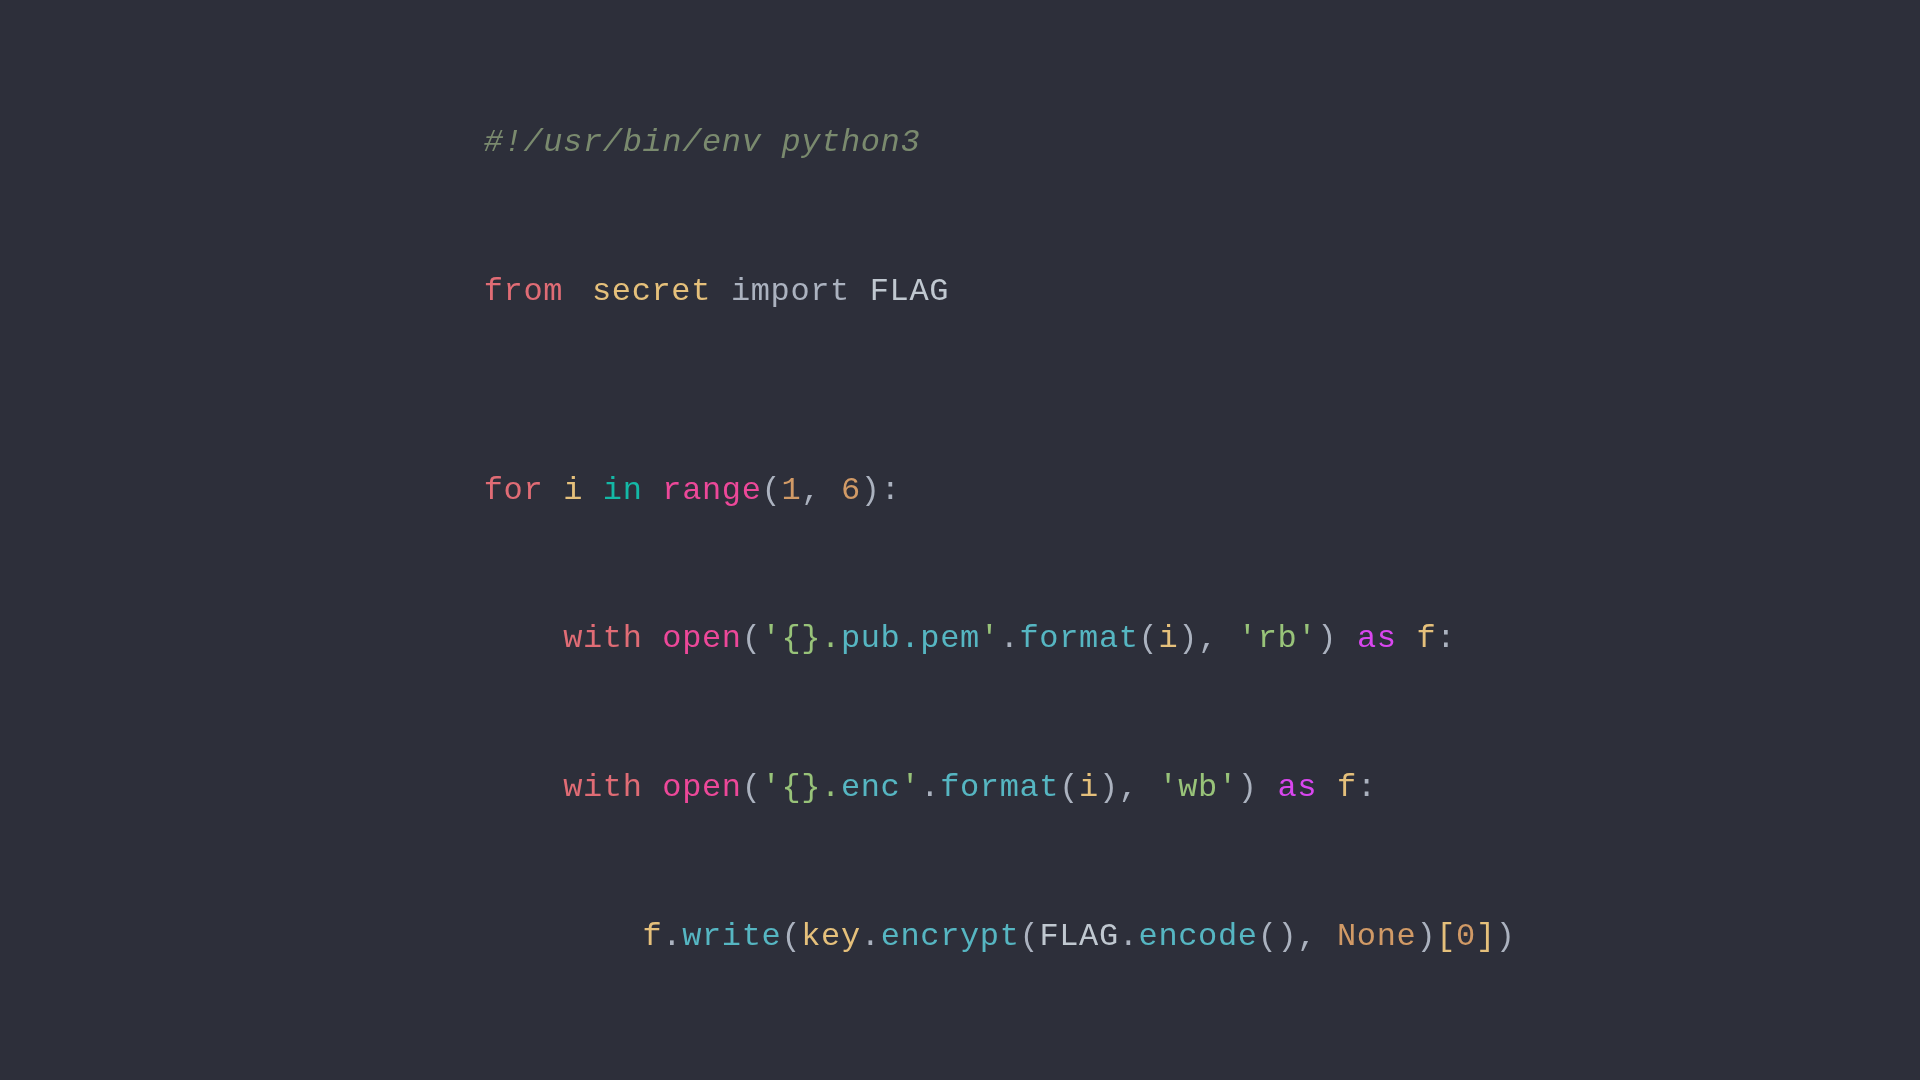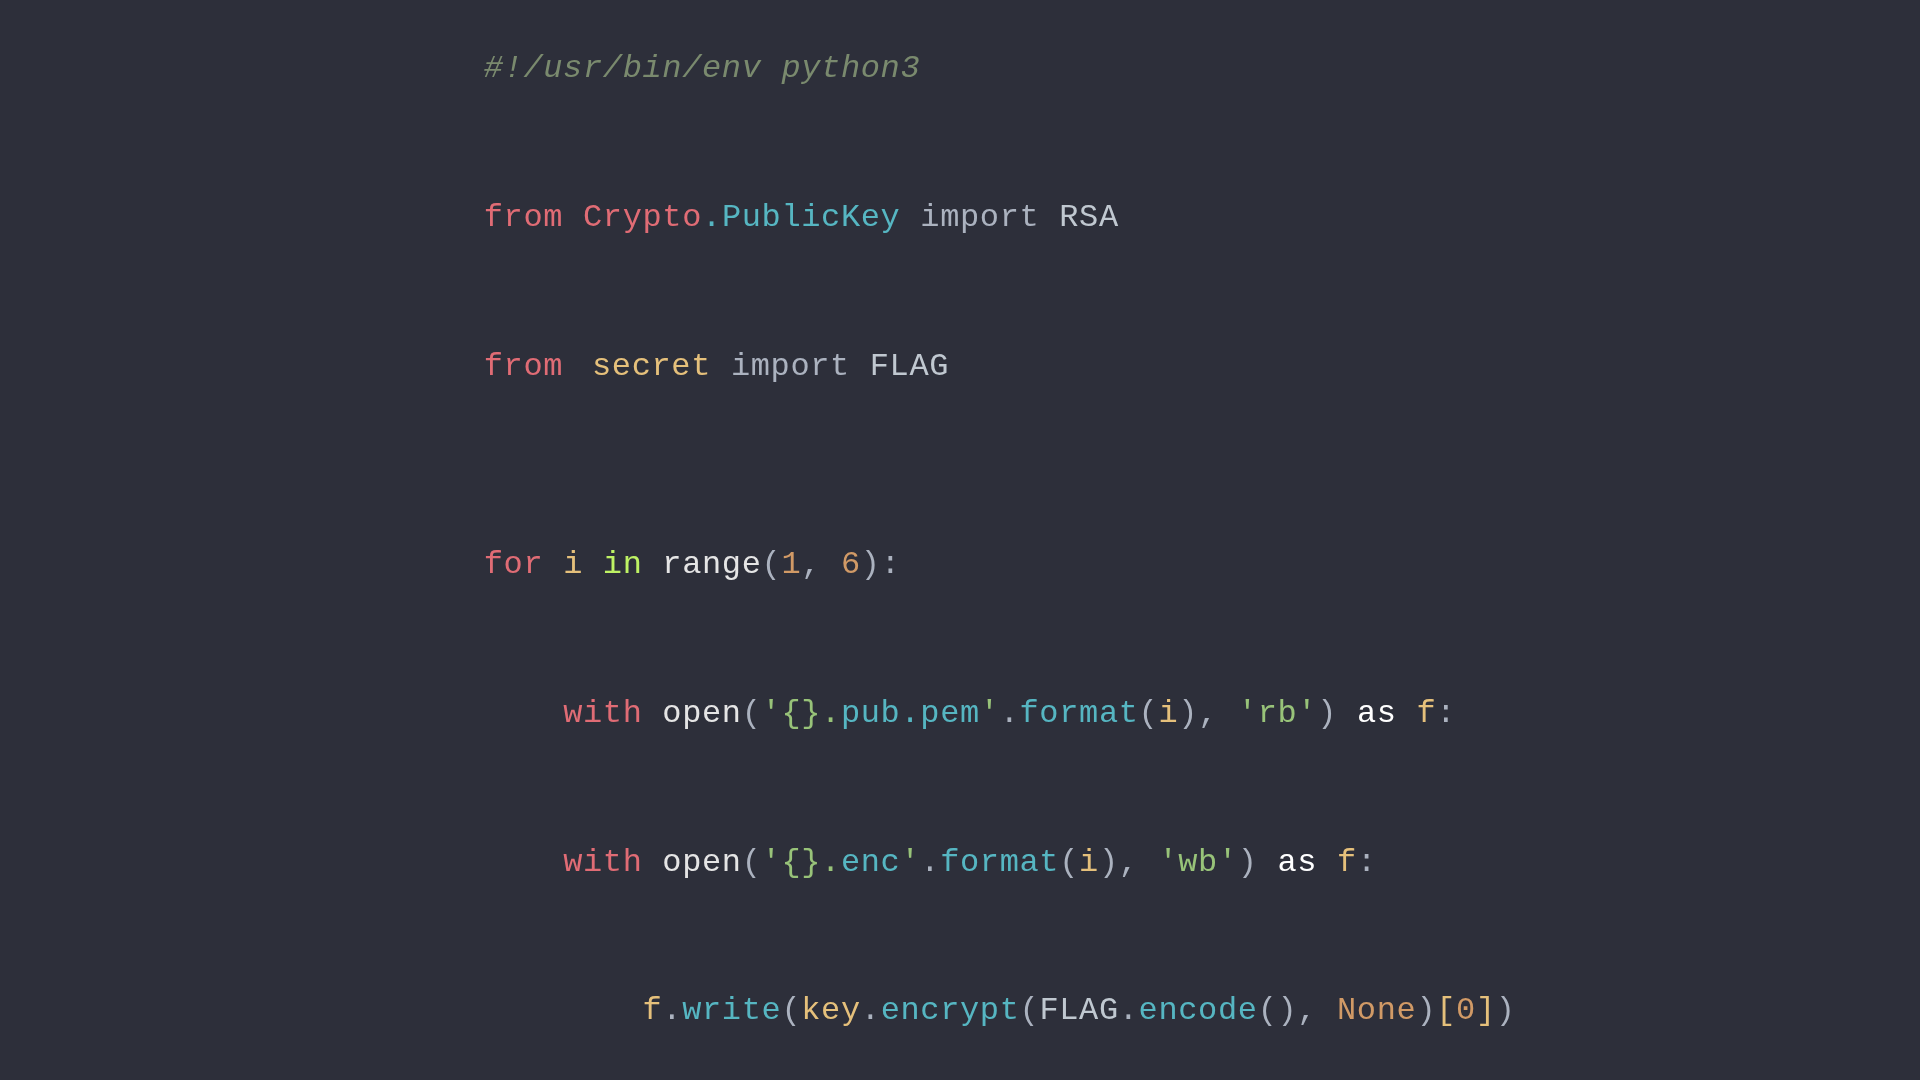--- a/index.html
+++ b/index.html
@@ -35,47 +35,44 @@
       display: block;
       height: 1.55em;
     }
 
     
     .comment    { color: #7a8a6e; font-style: italic; }
     .keyword    { color: #e06c75; } 
     .module     { color: #e5c07b; margin-left: 9px; } 
     .import-kw  { color: #abb2bf; } 
     .classname  { color: #c0c8d0; } 
-    .builtin    { color: #e5e5e5; } 
+    .builtin    { color: #ec4899; } 
     .string     { color: #98c379; } 
     .variable   { color: #e5c07b; } 
     .operator   { color: #abb2bf; } 
     .paren      { color: #abb2bf; }
     .number     { color: #d19a66; } 
     .none-kw    { color: #d19a66; } 
-    .as-kw      { color: #ffffff; } 
-    .in-kw      { color: #bef264; }
+    .as-kw      { color: #d946ef; } 
+    .in-kw      { color: #14b8a6; }
     .colon      { color: #abb2bf; }
     .bracket    { color: #e5c07b; }
     .dot        { color: #abb2bf; }
     .attr-pink  { color: #e06c75; }
     .attr-cyan  { color: #56b6c2; }
   </style>
 </head>
 <body>
 
 <div class="code-container">
 
   <span class="line">
     <span class="comment">#!/usr/bin/env python3</span>
   </span>
 
-  <span class="line">
-    <span class="keyword">from</span><span class="operator"> </span><span class="attr-pink">Crypto</span><span class="attr-cyan">.</span><span class="attr-cyan">PublicKey</span><span class="operator"> </span><span class="import-kw">import</span><span class="operator"> </span><span class="classname">RSA</span>
-  </span>
 
   <span class="line">
     <span class="keyword">from</span><span class="operator"> </span><span class="module">secret</span><span class="operator"> </span><span class="import-kw">import</span><span class="operator"> </span><span class="classname">FLAG</span>
   </span>
 
   <span class="blank"></span>
 
   <span class="line">
     <span class="keyword">for</span><span class="operator"> </span><span class="variable">i</span><span class="operator"> </span><span class="in-kw">in</span><span class="operator"> </span><span class="builtin">range</span><span class="paren">(</span><span class="number">1</span><span class="operator">, </span><span class="number">6</span><span class="paren">)</span><span class="colon">:</span>
   </span>

